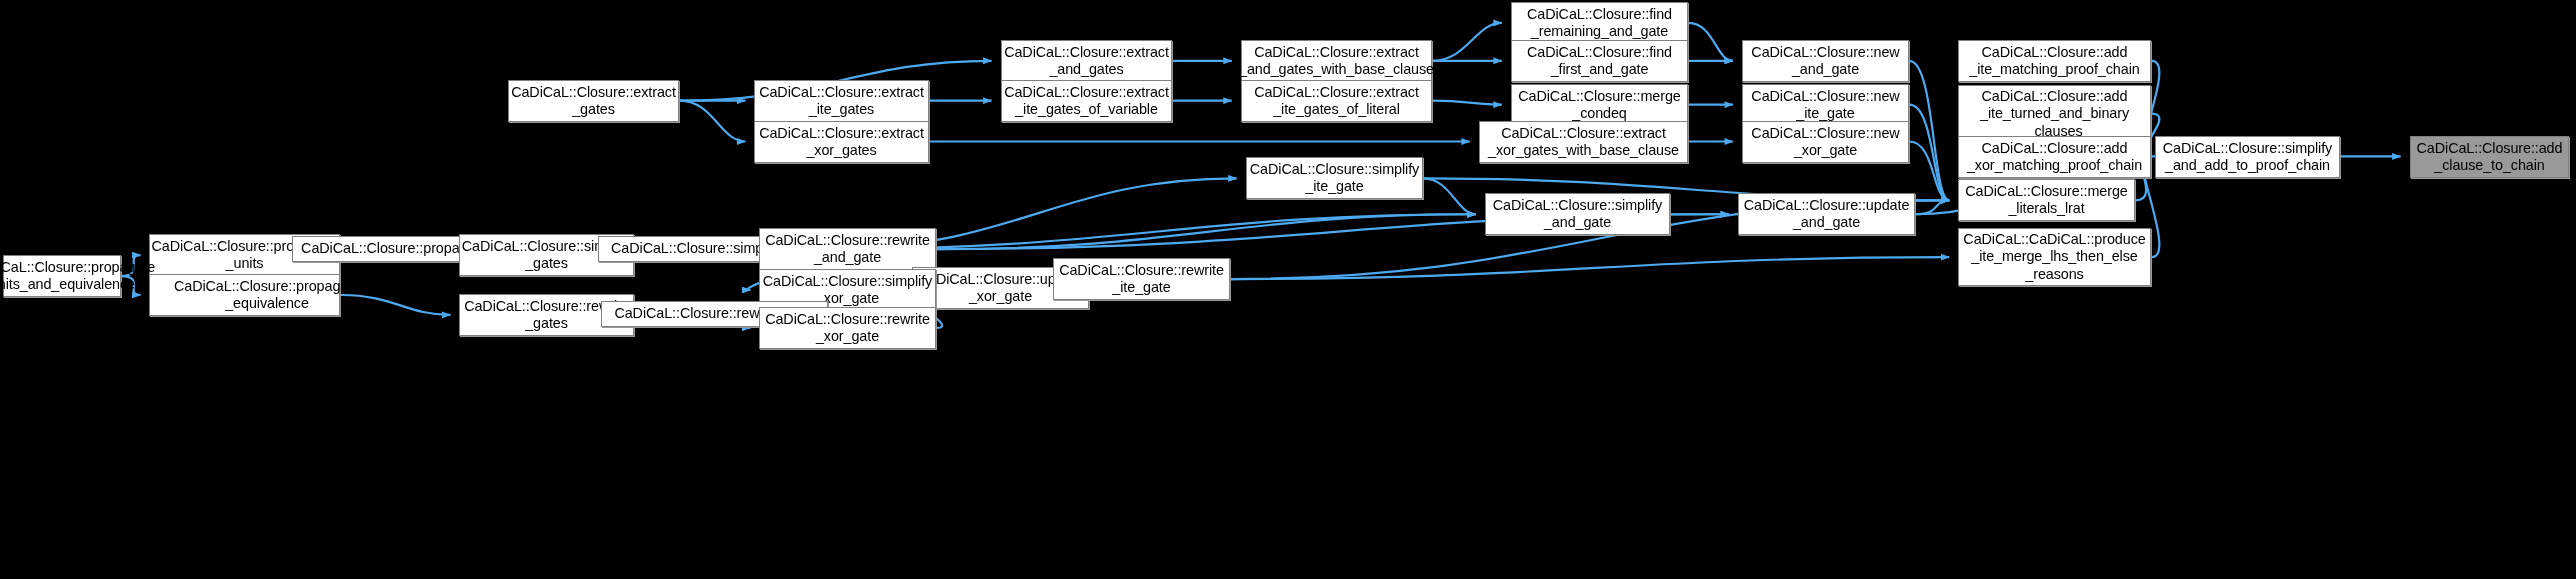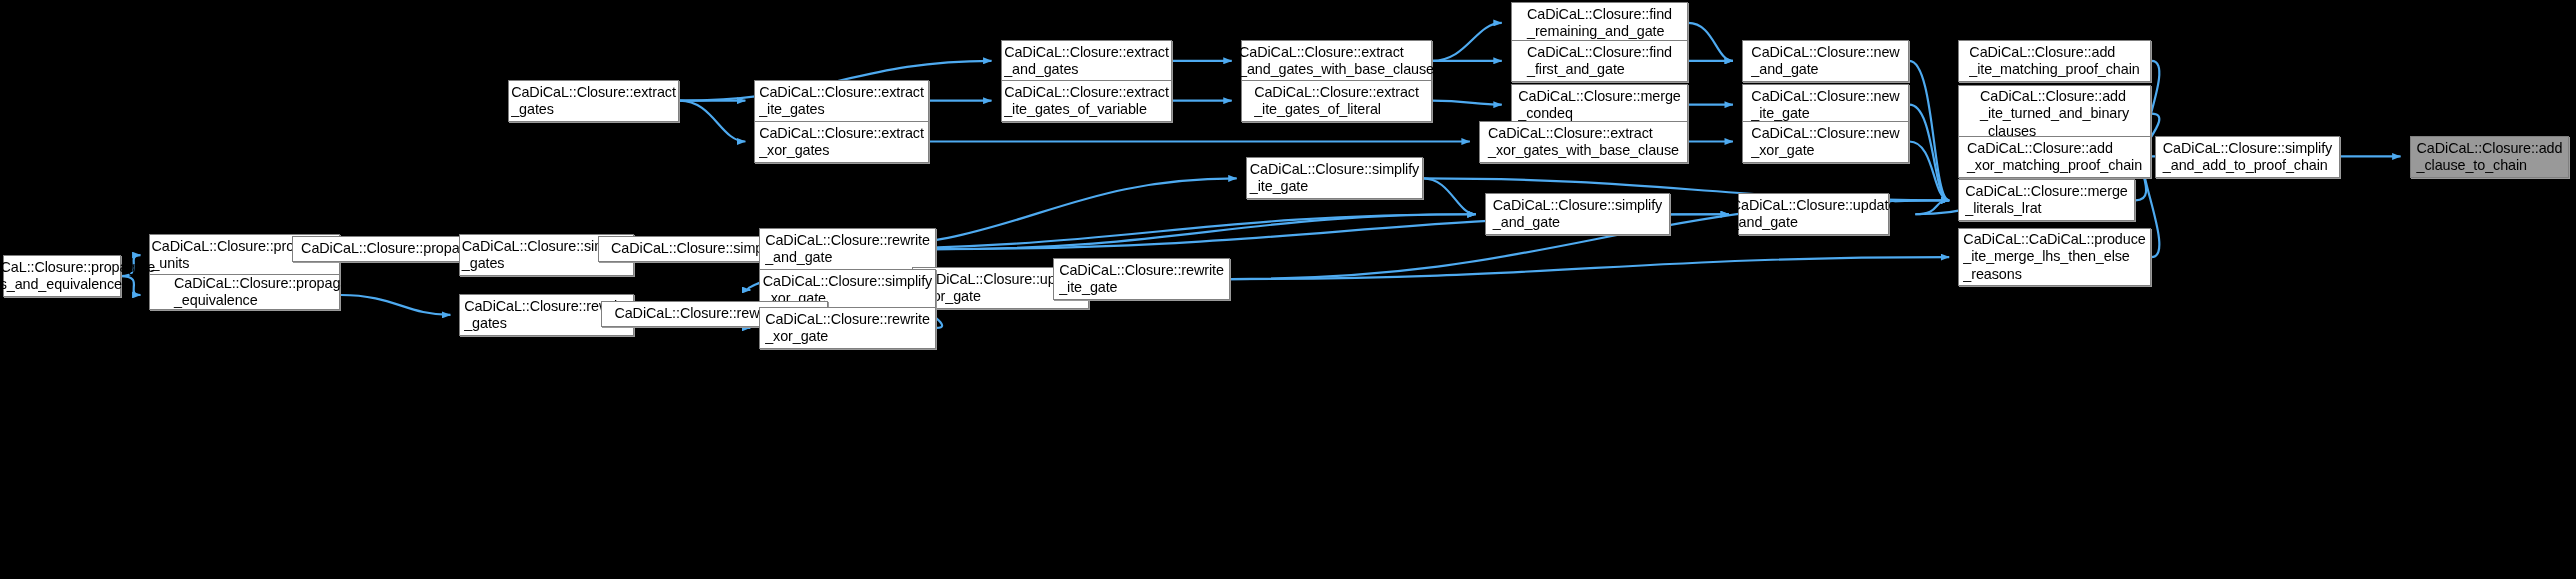--- a/index.html
+++ b/index.html
@@ -19,21 +19,21 @@
   }
   .node{
     position:absolute;
     box-sizing:border-box;
     background:#ffffff;
     border:1px solid #808080;
     box-shadow:1px 1px 0 0 #9a9a9a;
     display:flex;
     align-items:center;
     justify-content:center;
-    text-align:left;
+    text-align:center;
     color:#000000;
     font-size:14.4px;
     line-height:17.4px;
     letter-spacing:-0.1px;
     white-space:pre-line;
     z-index:2;
   }
   .node.highlight{
     background:#999999;
   }
@@ -138,40 +138,40 @@
       <div class="node" style="left: 2155px; top: 136px; width: 185px; height: 42px;"><span>CaDiCaL::Closure::simplify
 _and_add_to_proof_chain</span></div>
       <div class="node highlight" style="left: 2410px; top: 136px; width: 159px; height: 42px;"><span>CaDiCaL::Closure::add
 _clause_to_chain</span></div>
       <div class="node" style="left: 1246px; top: 157px; width: 177px; height: 42px;"><span>CaDiCaL::Closure::simplify
 _ite_gate</span></div>
       <div class="node" style="left: 1958px; top: 179px; width: 177px; height: 42px;"><span>CaDiCaL::Closure::merge
 _literals_lrat</span></div>
       <div class="node" style="left: 1485px; top: 193px; width: 185px; height: 42px;"><span>CaDiCaL::Closure::simplify
 _and_gate</span></div>
-      <div class="node" style="left: 1738px; top: 193px; width: 151px; height: 42px;"><span>CaDiCaL::Closure::update
+      <div class="node" style="left: 1738px; top: 193px; width: 177px; height: 42px;"><span>CaDiCaL::Closure::update
 _and_gate</span></div>
       <div class="node" style="left: 1958px; top: 228px; width: 193px; height: 58px;"><span>CaDiCaL::CaDiCaL::produce
 _ite_merge_lhs_then_else
 _reasons</span></div>
       <div class="node" style="left: 149px; top: 234px; width: 191px; height: 42px;"><span>CaDiCaL::Closure::propagate
 _units</span></div>
       <div class="node" style="left: 292px; top: 236px; width: 235px; height: 26px;"><span>CaDiCaL::Closure::propagate_unit</span></div>
       <div class="node" style="left: 459px; top: 234px; width: 175px; height: 42px;"><span>CaDiCaL::Closure::simplify
 _gates</span></div>
       <div class="node" style="left: 598px; top: 236px; width: 231px; height: 26px;"><span>CaDiCaL::Closure::simplify_gate</span></div>
       <div class="node" style="left: 759px; top: 228px; width: 177px; height: 42px;"><span>CaDiCaL::Closure::rewrite
 _and_gate</span></div>
       <div class="node" style="left: 3px; top: 255px; width: 118px; height: 42px;"><span>CaDiCaL::Closure::propagate
 _units_and_equivalences</span></div>
       <div class="node" style="left: 912px; top: 267px; width: 177px; height: 42px;"><span>CaDiCaL::Closure::update
 _xor_gate</span></div>
       <div class="node" style="left: 1053px; top: 258px; width: 177px; height: 42px;"><span>CaDiCaL::Closure::rewrite
 _ite_gate</span></div>
-      <div class="node" style="left: 149px; top: 274px; width: 191px; height: 36px; padding-left: 45px;"><span>CaDiCaL::Closure::propagate
+      <div class="node" style="left: 149px; top: 274px; width: 191px; height: 42px; padding-left: 45px;"><span>CaDiCaL::Closure::propagate
 _equivalence</span></div>
       <div class="node" style="left: 759px; top: 269px; width: 177px; height: 42px;"><span>CaDiCaL::Closure::simplify
 _xor_gate</span></div>
       <div class="node" style="left: 459px; top: 294px; width: 175px; height: 42px;"><span>CaDiCaL::Closure::rewrite
 _gates</span></div>
       <div class="node" style="left: 601px; top: 301px; width: 227px; height: 26px;"><span>CaDiCaL::Closure::rewrite_gate</span></div>
       <div class="node" style="left: 759px; top: 307px; width: 177px; height: 42px;"><span>CaDiCaL::Closure::rewrite
 _xor_gate</span></div>
     </div>
 </div>

